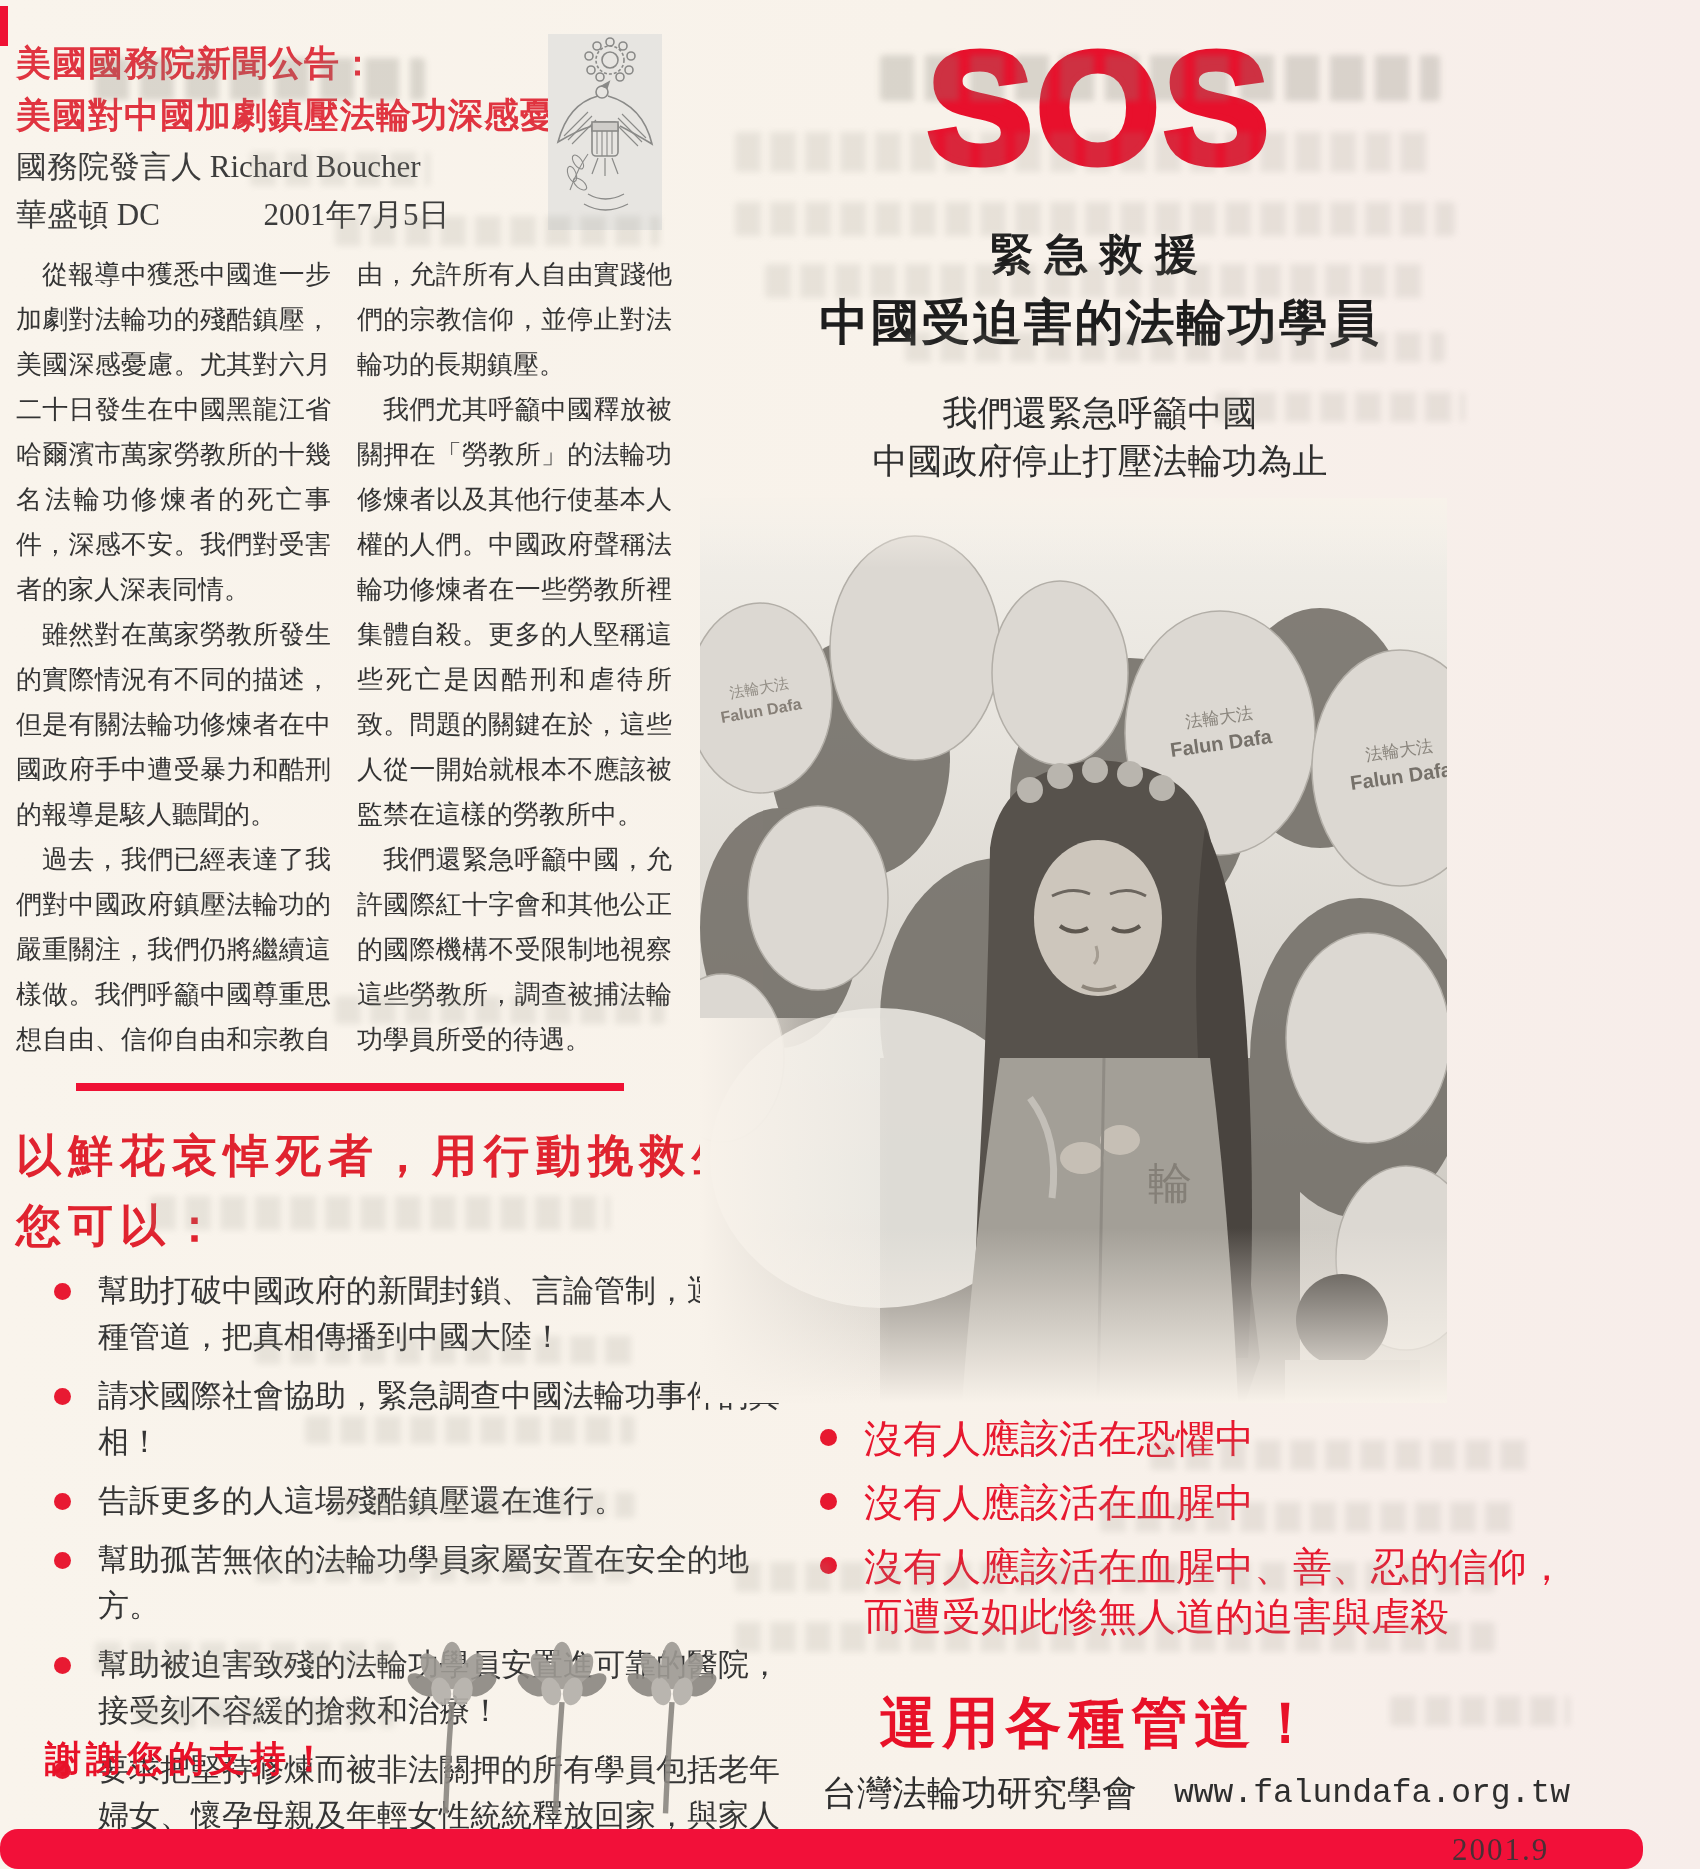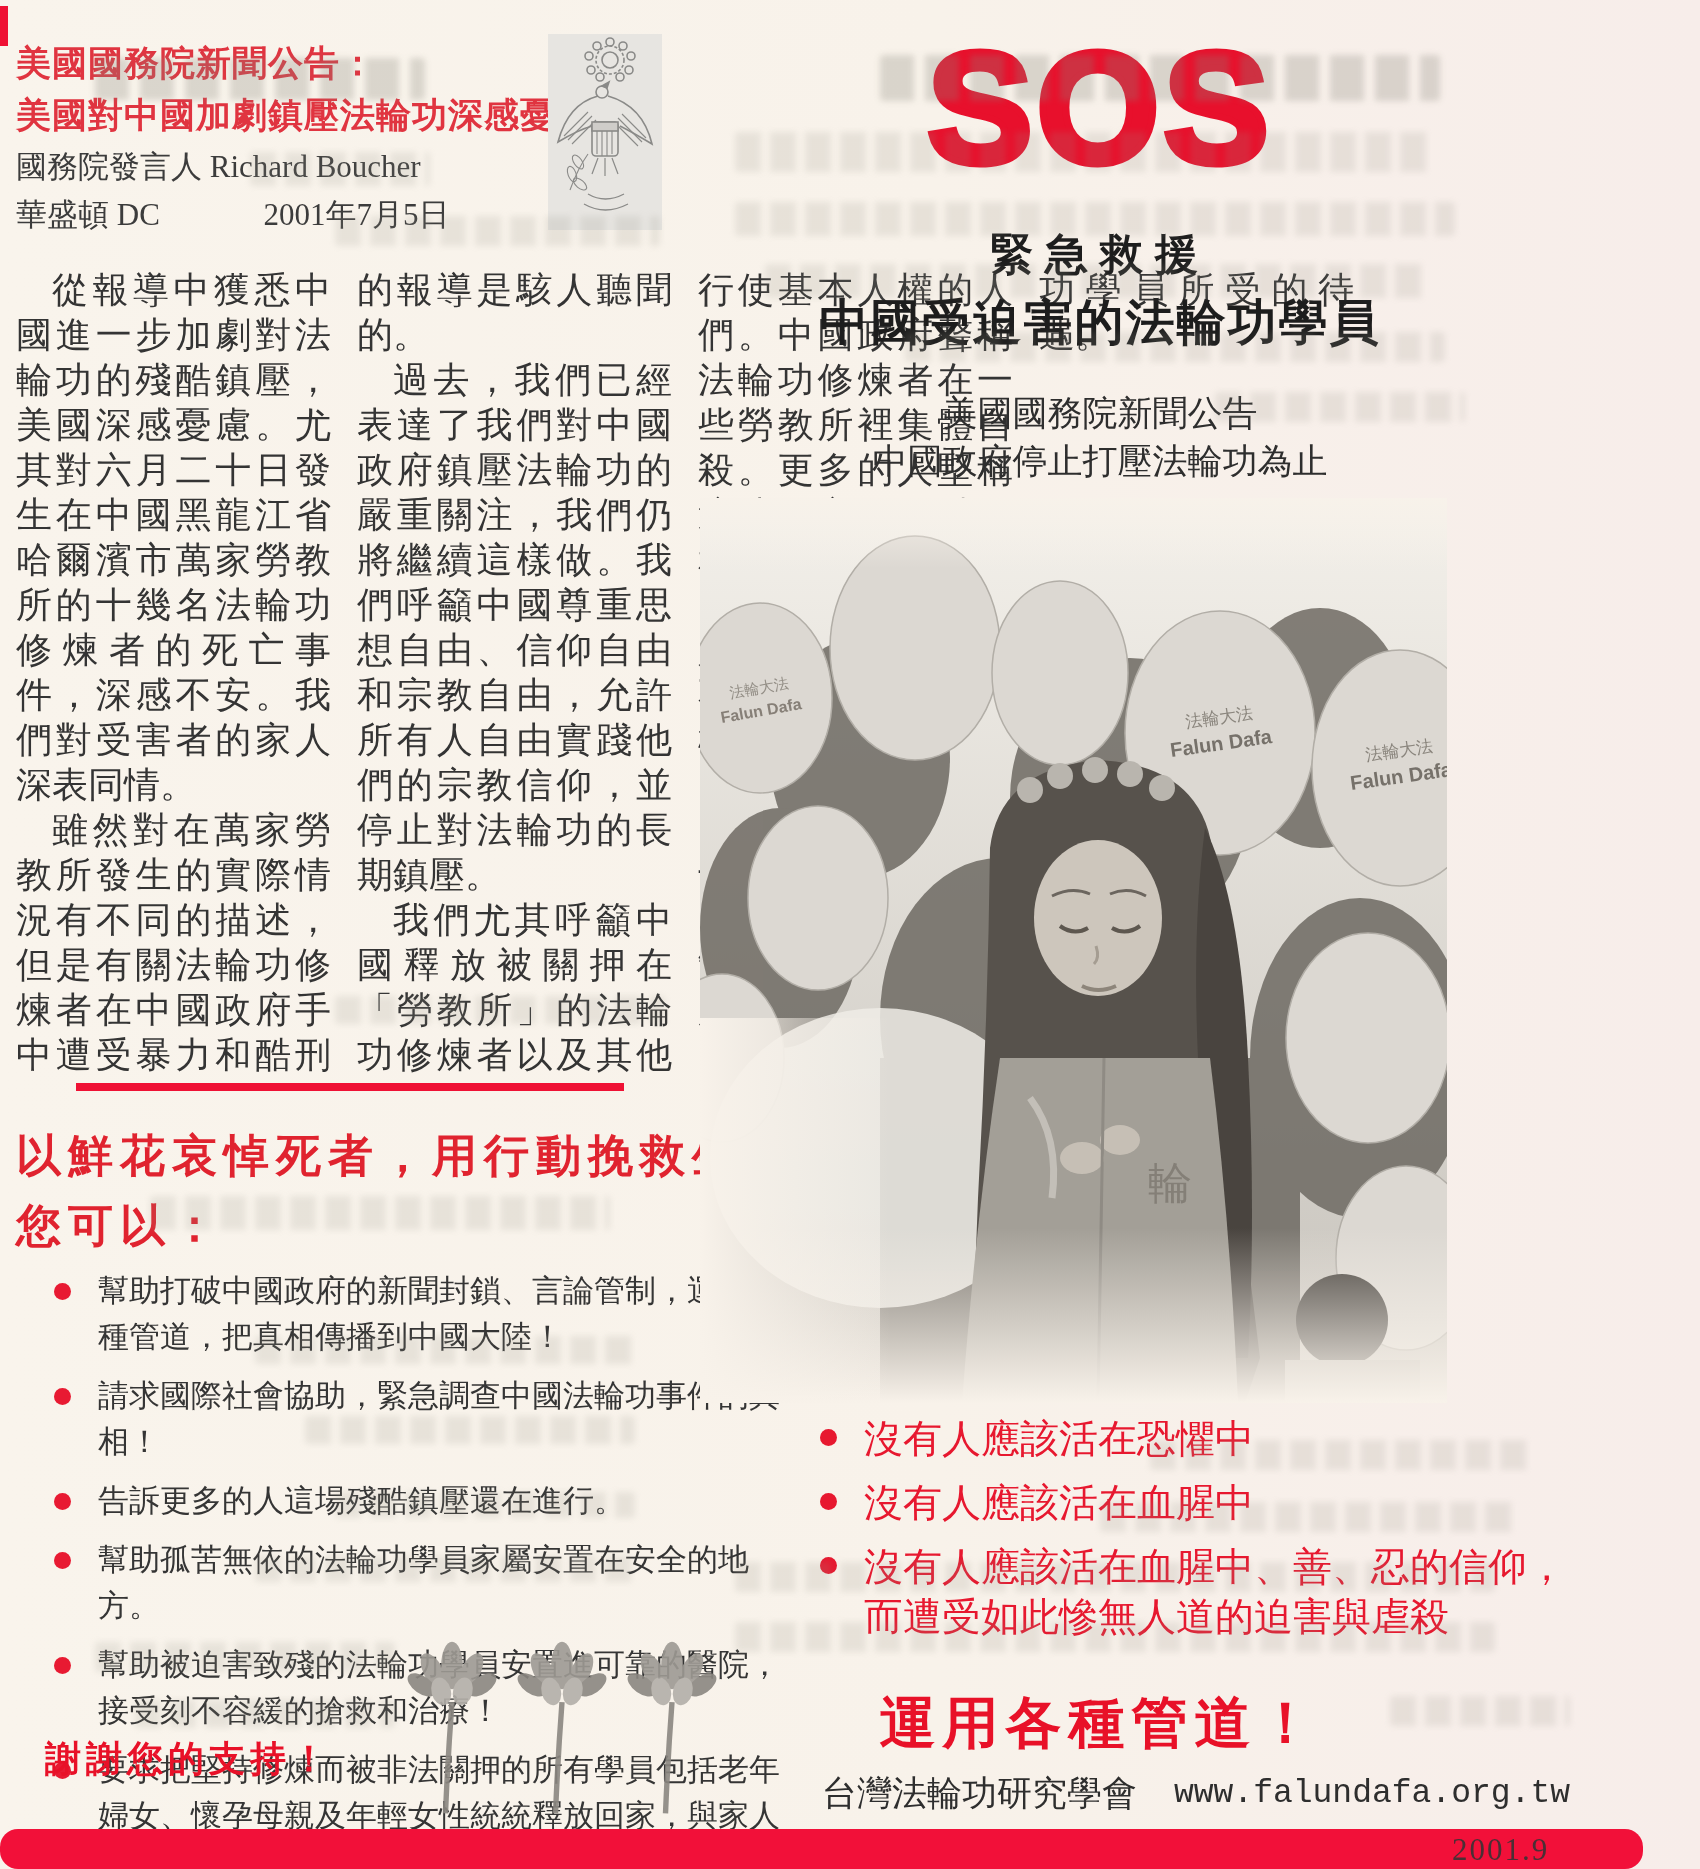--- a/index.html
+++ b/index.html
@@ -17,23 +17,23 @@
          background:repeating-linear-gradient(90deg,rgba(138,136,124,.45) 0 34px,rgba(138,136,124,0) 34px 45px);}
 
   
   .lp-title{position:absolute;left:16px;color:#e03440;font-size:35px;font-weight:600;letter-spacing:1px;}
   .lp-t1{top:40px;}
   .lp-t2{top:92px;}
   .lp-spokesman{position:absolute;left:16px;top:146px;font-size:31px;color:#3c3c3c;}
   .lp-dateline{position:absolute;left:16px;top:194px;font-size:31px;color:#3c3c3c;}
   .lp-dateline .place{margin-right:96px;}
   .seal{position:absolute;left:548px;top:34px;width:114px;height:196px;}
-  .lp-cols{position:absolute;left:16px;top:268px;width:656px;height:828px;
+  .lp-cols{position:absolute;left:16px;top:252px;width:656px;height:828px;
            column-count:2;column-gap:26px;
-           font-size:36px;line-height:45px;text-align:justify;color:#343434;}
+           font-size:26px;line-height:45px;text-align:justify;color:#343434;}
   .lp-cols p{margin:0;text-indent:1em;}
   .lp-divider{position:absolute;left:76px;top:1083px;width:548px;height:8px;background:#ef1134;}
   .lp-appeal{position:absolute;left:16px;color:#e0232f;font-size:45px;font-weight:600;letter-spacing:7px;}
   .lp-a1{top:1126px;}
   .lp-a2{top:1196px;font-family:Liberation Mono, monospace;}
   .lp-bullets{position:absolute;left:48px;top:1268px;width:756px;margin:0;padding:0;list-style:none;
               font-size:31px;line-height:46px;color:#353535;}
   .lp-bullets li{position:relative;padding-left:50px;margin-bottom:13px;}
   .lp-bullets li::before{content:"";position:absolute;left:6px;top:15px;width:17px;height:17px;
               border-radius:50%;background:#e81a32;}
@@ -189,21 +189,21 @@
       </g>
       <path d="M50,62 Q46,115 44,165" stroke="#8b8781" stroke-width="5" fill="none"></path>
     </svg>
   </section>
 
   <section>
 
     <div class="rp-center rp-sos">SOS</div>
     <div class="rp-center rp-sub1">緊急救援</div>
     <div class="rp-center rp-sub2">中國受迫害的法輪功學員</div>
-    <div class="rp-center rp-sub3">美國國務院新聞公告</div>
+    <div class="rp-center rp-sub3">我們還緊急呼籲中國</div>
     <div class="rp-center rp-sub4">中國政府停止打壓法輪功為止</div>
 
     <svg class="rp-photo" viewBox="0 0 747 905">
       <defs>
         <linearGradient id="fadeB" x1="0" y1="0" x2="0" y2="1">
           <stop offset="0" stop-color="#f8f2ea" stop-opacity="0"></stop>
           <stop offset="1" stop-color="#f8f2ea" stop-opacity="1"></stop>
         </linearGradient>
         <linearGradient id="fadeL" x1="1" y1="0" x2="0" y2="0">
           <stop offset="0" stop-color="#f8f2ea" stop-opacity="0"></stop>

